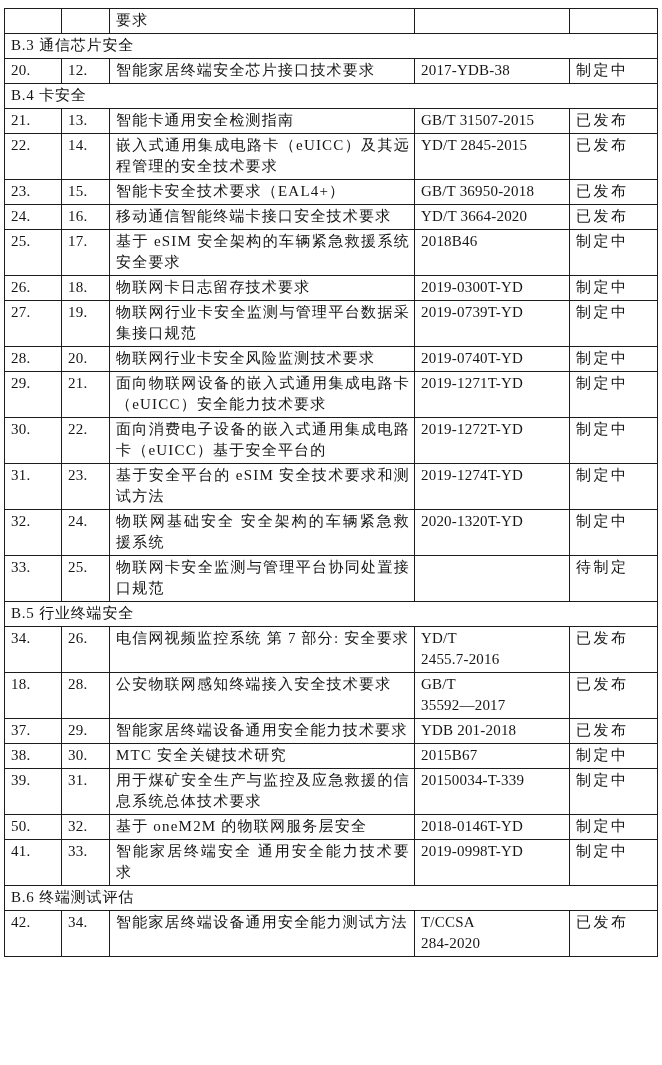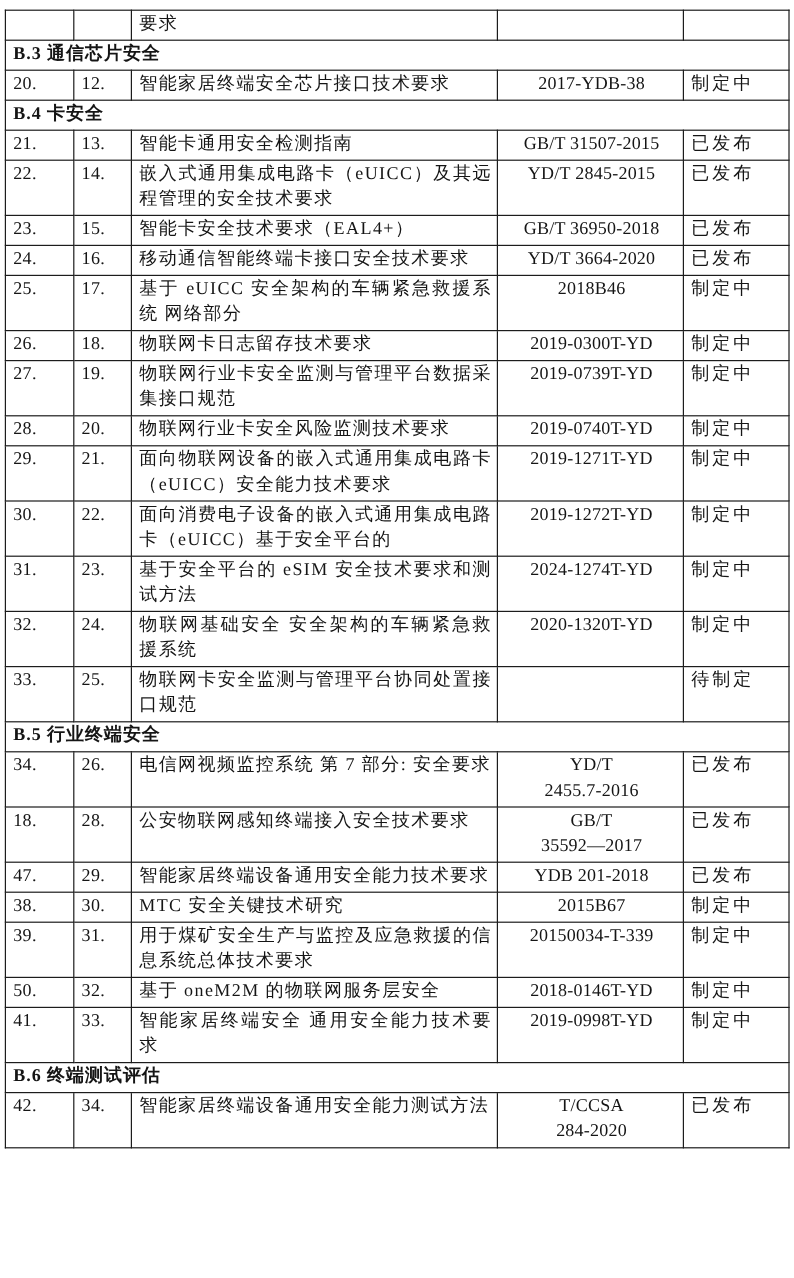--- a/index.html
+++ b/index.html
@@ -44,28 +44,27 @@
     letter-spacing: 0.3px;
   }
   td.cell-name {
     text-align: justify;
     letter-spacing: 1.2px;
   }
   td.cell-std {
     letter-spacing: 0.2px;
     white-space: pre-line;
     padding-left: 5px;
-    text-align: center;
   }
   td.cell-status {
     letter-spacing: 2.5px;
     padding-left: 7px;
   }
   td.cell-section {
-    font-weight: bold;
+    font-weight: normal;
     font-size: 16px;
     letter-spacing: 0.8px;
     padding: 1px 4px 2px 3px;
   }
 </style>
 </head>
 <body>
 
 <div class="page">
   <table class="std-table">
@@ -129,21 +128,21 @@
     <td class="cell-seq">24.</td>
     <td class="cell-sub">16.</td>
     <td class="cell-name">移动通信智能终端卡接口安全技术要求</td>
     <td class="cell-std">YD/T 3664-2020</td>
     <td class="cell-status">已发布</td>
   </tr>
 
   <tr>
     <td class="cell-seq">25.</td>
     <td class="cell-sub">17.</td>
-    <td class="cell-name">基于 eUICC 安全架构的车辆紧急救援系统 网络部分</td>
+    <td class="cell-name">基于 eSIM 安全架构的车辆紧急救援系统 安全要求</td>
     <td class="cell-std">2018B46</td>
     <td class="cell-status">制定中</td>
   </tr>
 
   <tr>
     <td class="cell-seq">26.</td>
     <td class="cell-sub">18.</td>
     <td class="cell-name">物联网卡日志留存技术要求</td>
     <td class="cell-std">2019-0300T-YD</td>
     <td class="cell-status">制定中</td>
@@ -178,21 +177,21 @@
     <td class="cell-sub">22.</td>
     <td class="cell-name">面向消费电子设备的嵌入式通用集成电路卡（eUICC）基于安全平台的</td>
     <td class="cell-std">2019-1272T-YD</td>
     <td class="cell-status">制定中</td>
   </tr>
 
   <tr>
     <td class="cell-seq">31.</td>
     <td class="cell-sub">23.</td>
     <td class="cell-name">基于安全平台的 eSIM 安全技术要求和测试方法</td>
-    <td class="cell-std">2024-1274T-YD</td>
+    <td class="cell-std">2019-1274T-YD</td>
     <td class="cell-status">制定中</td>
   </tr>
 
   <tr>
     <td class="cell-seq">32.</td>
     <td class="cell-sub">24.</td>
     <td class="cell-name">物联网基础安全 安全架构的车辆紧急救援系统</td>
     <td class="cell-std">2020-1320T-YD</td>
     <td class="cell-status">制定中</td>
   </tr>
@@ -222,21 +221,21 @@
   <tr>
     <td class="cell-seq">18.</td>
     <td class="cell-sub">28.</td>
     <td class="cell-name">公安物联网感知终端接入安全技术要求</td>
     <td class="cell-std">GB/T
 35592—2017</td>
     <td class="cell-status">已发布</td>
   </tr>
 
   <tr>
-    <td class="cell-seq">47.</td>
+    <td class="cell-seq">37.</td>
     <td class="cell-sub">29.</td>
     <td class="cell-name">智能家居终端设备通用安全能力技术要求</td>
     <td class="cell-std">YDB 201-2018</td>
     <td class="cell-status">已发布</td>
   </tr>
 
   <tr>
     <td class="cell-seq">38.</td>
     <td class="cell-sub">30.</td>
     <td class="cell-name">MTC 安全关键技术研究</td>

